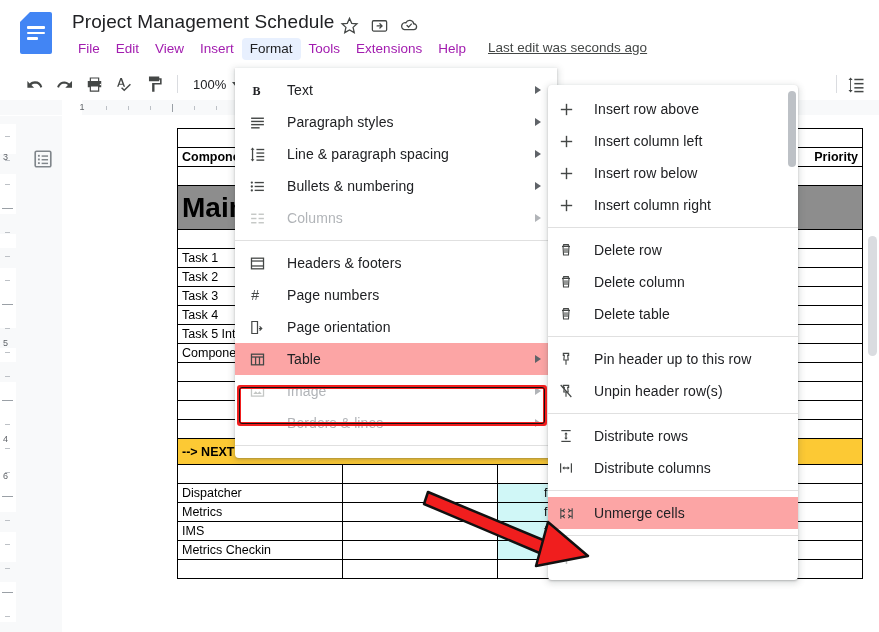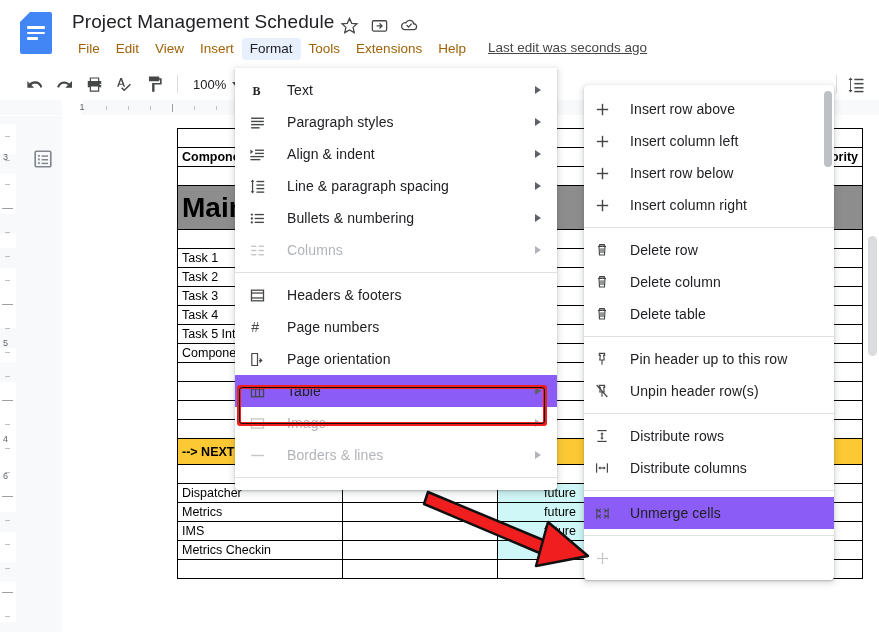--- a/index.html
+++ b/index.html
@@ -36,21 +36,21 @@
     position:absolute; top:14px; width:22px; height:22px; cursor:pointer;
     display:flex; align-items:center; justify-content:center;
   }
   #star-icon { left:338px; }
   #move-icon { left:368px; }
   #cloud-icon { left:398px; }
   .title-icon svg { fill:none; stroke:#444746; stroke-width:1.6; }
 
   .menubar { position:absolute; left:70px; top:38px; height:22px; display:flex; align-items:center; }
   .menu-item {
-    font-size:13.5px; color:#a16207; padding:3px 8px; border-radius:4px;
+    font-size:13.5px; color:#a21caf; padding:3px 8px; border-radius:4px;
     cursor:pointer; white-space:nowrap; line-height:16px;
   }
   .menu-item.active { background:#e8f0fe; color:#202124; }
   .last-edit {
     position:absolute; left:488px; top:40px; font-size:13.5px; color:#444746;
     text-decoration:underline; cursor:pointer; white-space:nowrap;
   }
 
   
   .toolbar {
@@ -130,35 +130,35 @@
   .mi .mi-lbl { font-size:14px; color:#202124; margin-left:14px; white-space:nowrap; letter-spacing:0.1px; }
   .mi .mi-arrow {
     position:absolute; right:16px; width:0;height:0;
     border-top:4.5px solid transparent;border-bottom:4.5px solid transparent;border-left:6px solid #5f6368;
   }
   .mi .mi-accel { position:absolute; right:14px; font-size:13px; color:#5f6368; }
   .mi.disabled .mi-lbl { color:#b1b4b8; }
   .mi.disabled .mi-ico { color:#c4c7c5; }
   .mi.disabled .mi-arrow { border-left-color:#b1b4b8; }
   .mi.disabled { cursor:default; }
-  .mi.highlight { background:#8b5cf6; }
+  .mi.highlight { background:#fca5a5; }
   .mdiv { height:1px; background:#e0e0e0; margin:6px 0; }
 
   
   #table-highlight-box {
     position:absolute; left:237px; top:385px; width:310px; height:41px;
     border:4px solid #f01e1e; border-radius:3px; pointer-events:none; z-index:40;
   }
   #table-highlight-box:before{
     content:""; position:absolute; left:-2px; top:-2px; right:-2px; bottom:-2px;
     border:1.5px solid #111; border-radius:3px;
   }
 
   
-  #table-submenu { left:584px; top:85px; width:250px; border-radius:4px; padding:8px 0 6px 0; }
+  #table-submenu { left:548px; top:85px; width:250px; border-radius:4px; padding:8px 0 6px 0; }
   #table-submenu .mi { height:32px; padding-left:10px; }
   #table-submenu .mi .mi-lbl { margin-left:12px; }
   .submenu-scrollbar {
     position:absolute; right:2px; top:6px; width:8px; height:76px;
     background:#bdc1c6; border-radius:4px; cursor:pointer;
   }
 
   
   #red-arrow { position:absolute; left:420px; top:488px; width:200px; height:85px; z-index:60; pointer-events:none; }
 
@@ -503,33 +503,20 @@
             <rect x="3" y="5" width="18" height="2"></rect>
             <rect x="3" y="9.5" width="18" height="2"></rect>
             <rect x="3" y="14" width="18" height="2"></rect>
             <rect x="3" y="18.5" width="12" height="2"></rect>
           </svg>
       </span>
       <span class="mi-lbl">Paragraph styles</span>
       <span class="mi-arrow"></span>
     </div>
 
-    <div class="mi">
-      <span class="mi-ico">
-        <svg width="17" height="17" viewBox="0 0 24 24" fill="#444746">
-            <path d="M2 5l4 3.2L2 11.4z"></path>
-            <rect x="8.5" y="5" width="12.5" height="1.9"></rect>
-            <rect x="8.5" y="9.5" width="12.5" height="1.9"></rect>
-            <rect x="2" y="14" width="19" height="1.9"></rect>
-            <rect x="2" y="18.3" width="14" height="1.9"></rect>
-          </svg>
-      </span>
-      <span class="mi-lbl">Align &amp; indent</span>
-      <span class="mi-arrow"></span>
-    </div>
 
     <div class="mi">
       <span class="mi-ico">
         <svg width="17" height="17" viewBox="0 0 24 24" fill="#444746">
             <path d="M5 2L2.3 5.4h1.8v13.2H2.3L5 22l2.7-3.4H5.9V5.4h1.8L5 2z"></path>
             <rect x="10.5" y="4" width="11" height="1.9"></rect>
             <rect x="10.5" y="9" width="11" height="1.9"></rect>
             <rect x="10.5" y="14" width="11" height="1.9"></rect>
             <rect x="10.5" y="19" width="11" height="1.9"></rect>
           </svg>

